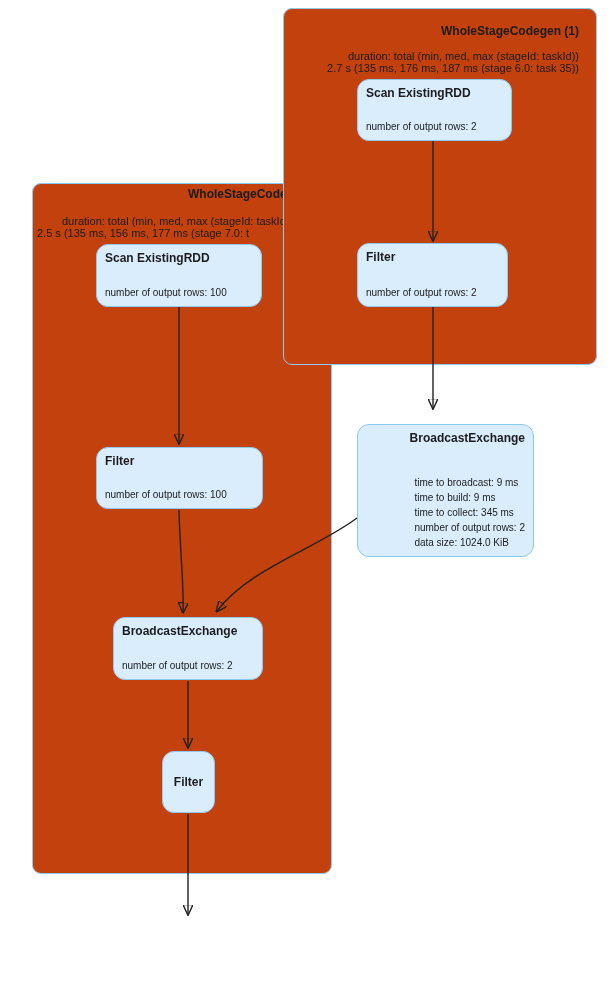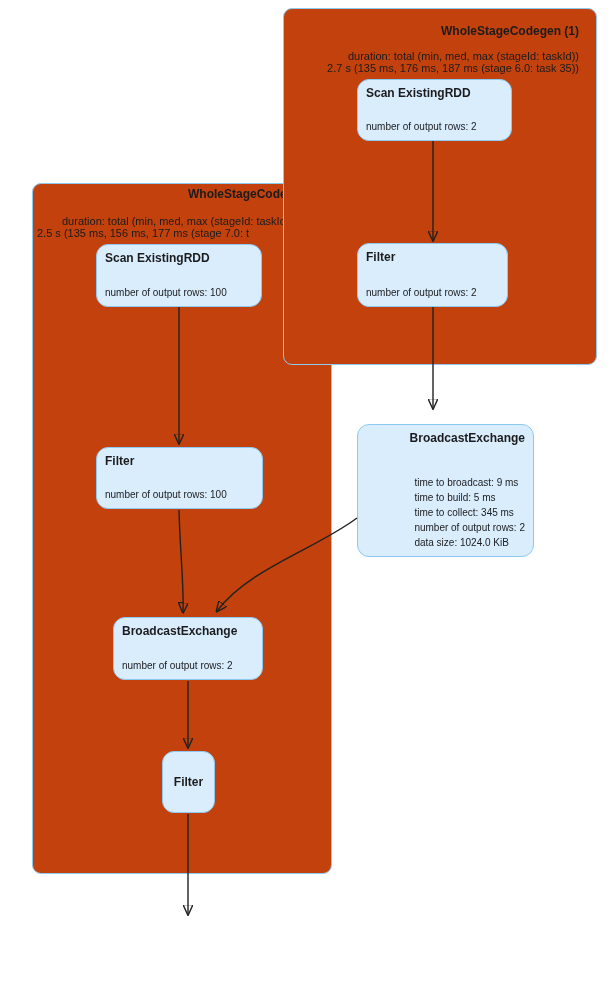--- a/index.html
+++ b/index.html
@@ -70,21 +70,21 @@
     <div class="node-title">Filter</div>
     <div class="metrics">
         <div class="metric">number of output rows: 2</div>
       </div>
   </div>
 
   <div class="node" id="n-bexchange">
     <div class="node-title">BroadcastExchange</div>
     <div class="metrics">
       <div class="metric">time to broadcast: 9 ms</div>
-      <div class="metric">time to build: 5 ms</div>
+      <div class="metric">time to build: 9 ms</div>
       <div class="metric">time to collect: 345 ms</div>
       <div class="metric">number of output rows: 2</div>
       <div class="metric">data size: 1024.0 KiB</div>
     </div>
   </div>
 
   <div class="node" id="n-scan-left">
     <div class="node-title">Scan ExistingRDD</div>
     <div class="metrics">
         <div class="metric">number of output rows: 100</div>

